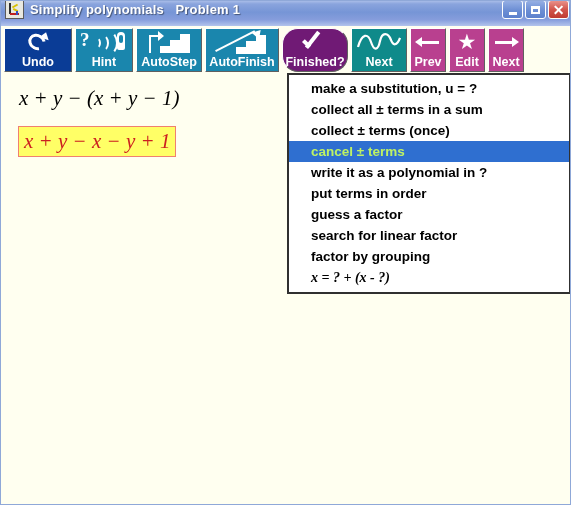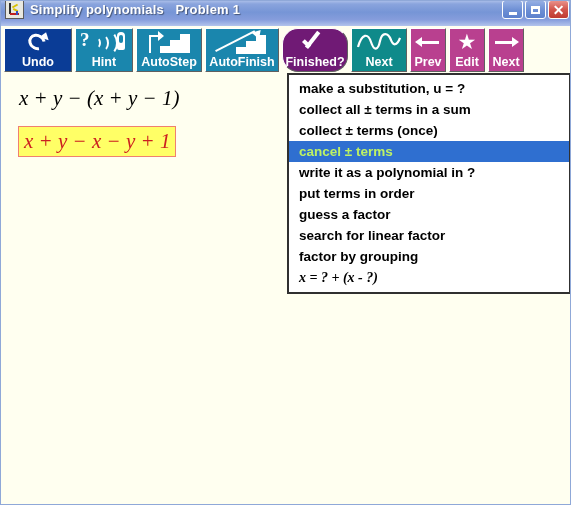--- a/index.html
+++ b/index.html
@@ -300,21 +300,21 @@
     left: 286px; top: 72px;
     width: 284px;
     background: #ffffff;
     border: 2px solid #303030;
     box-sizing: border-box;
     padding: 3px 0 4px 0;
   }
   .menu-item {
     height: 21px;
     line-height: 21px;
-    padding-left: 10px;
+    padding-left: 22px;
     font-size: 13.5px;
     font-weight: bold;
     color: #000000;
     white-space: pre;
     font-family: "Liberation Sans", sans-serif;
     cursor: default;
   }
   .menu-item.selected {
     background: #2f6fd0;
     color: #bef264;

